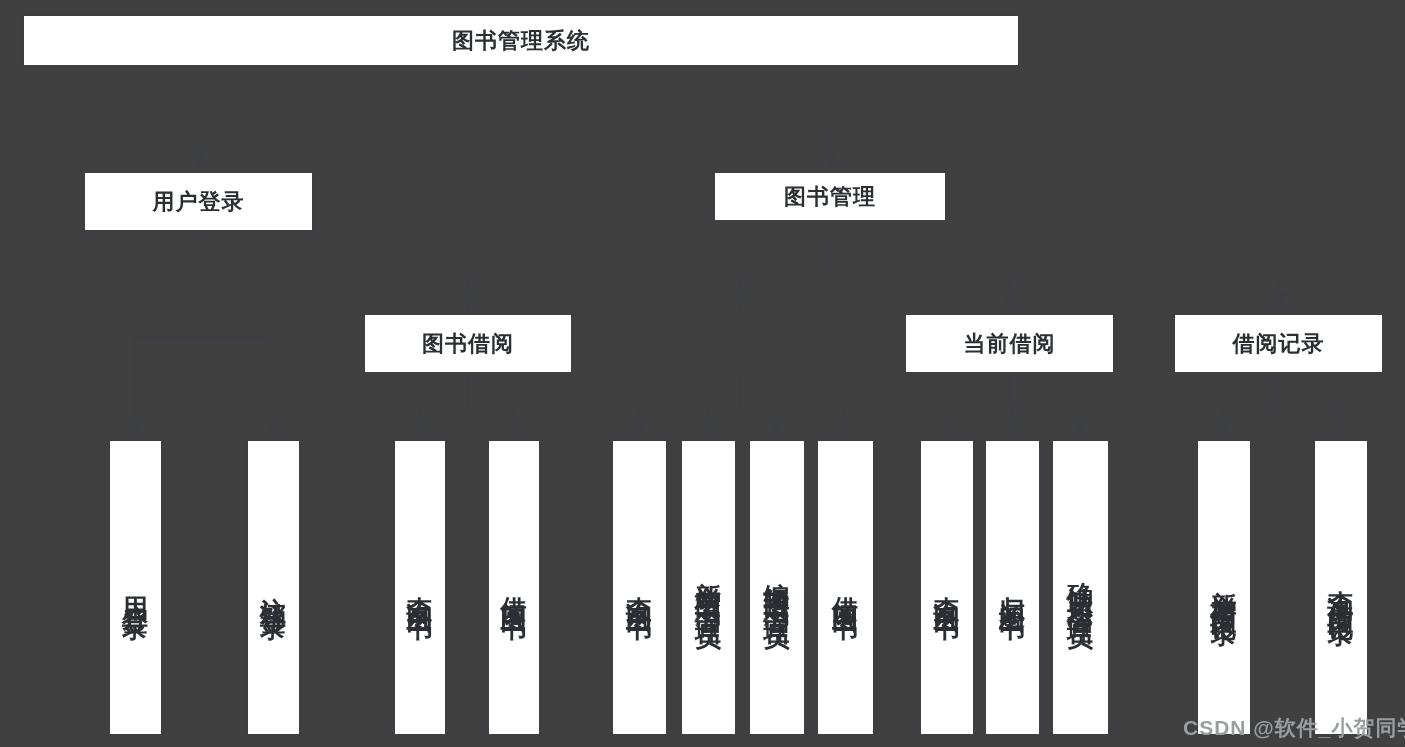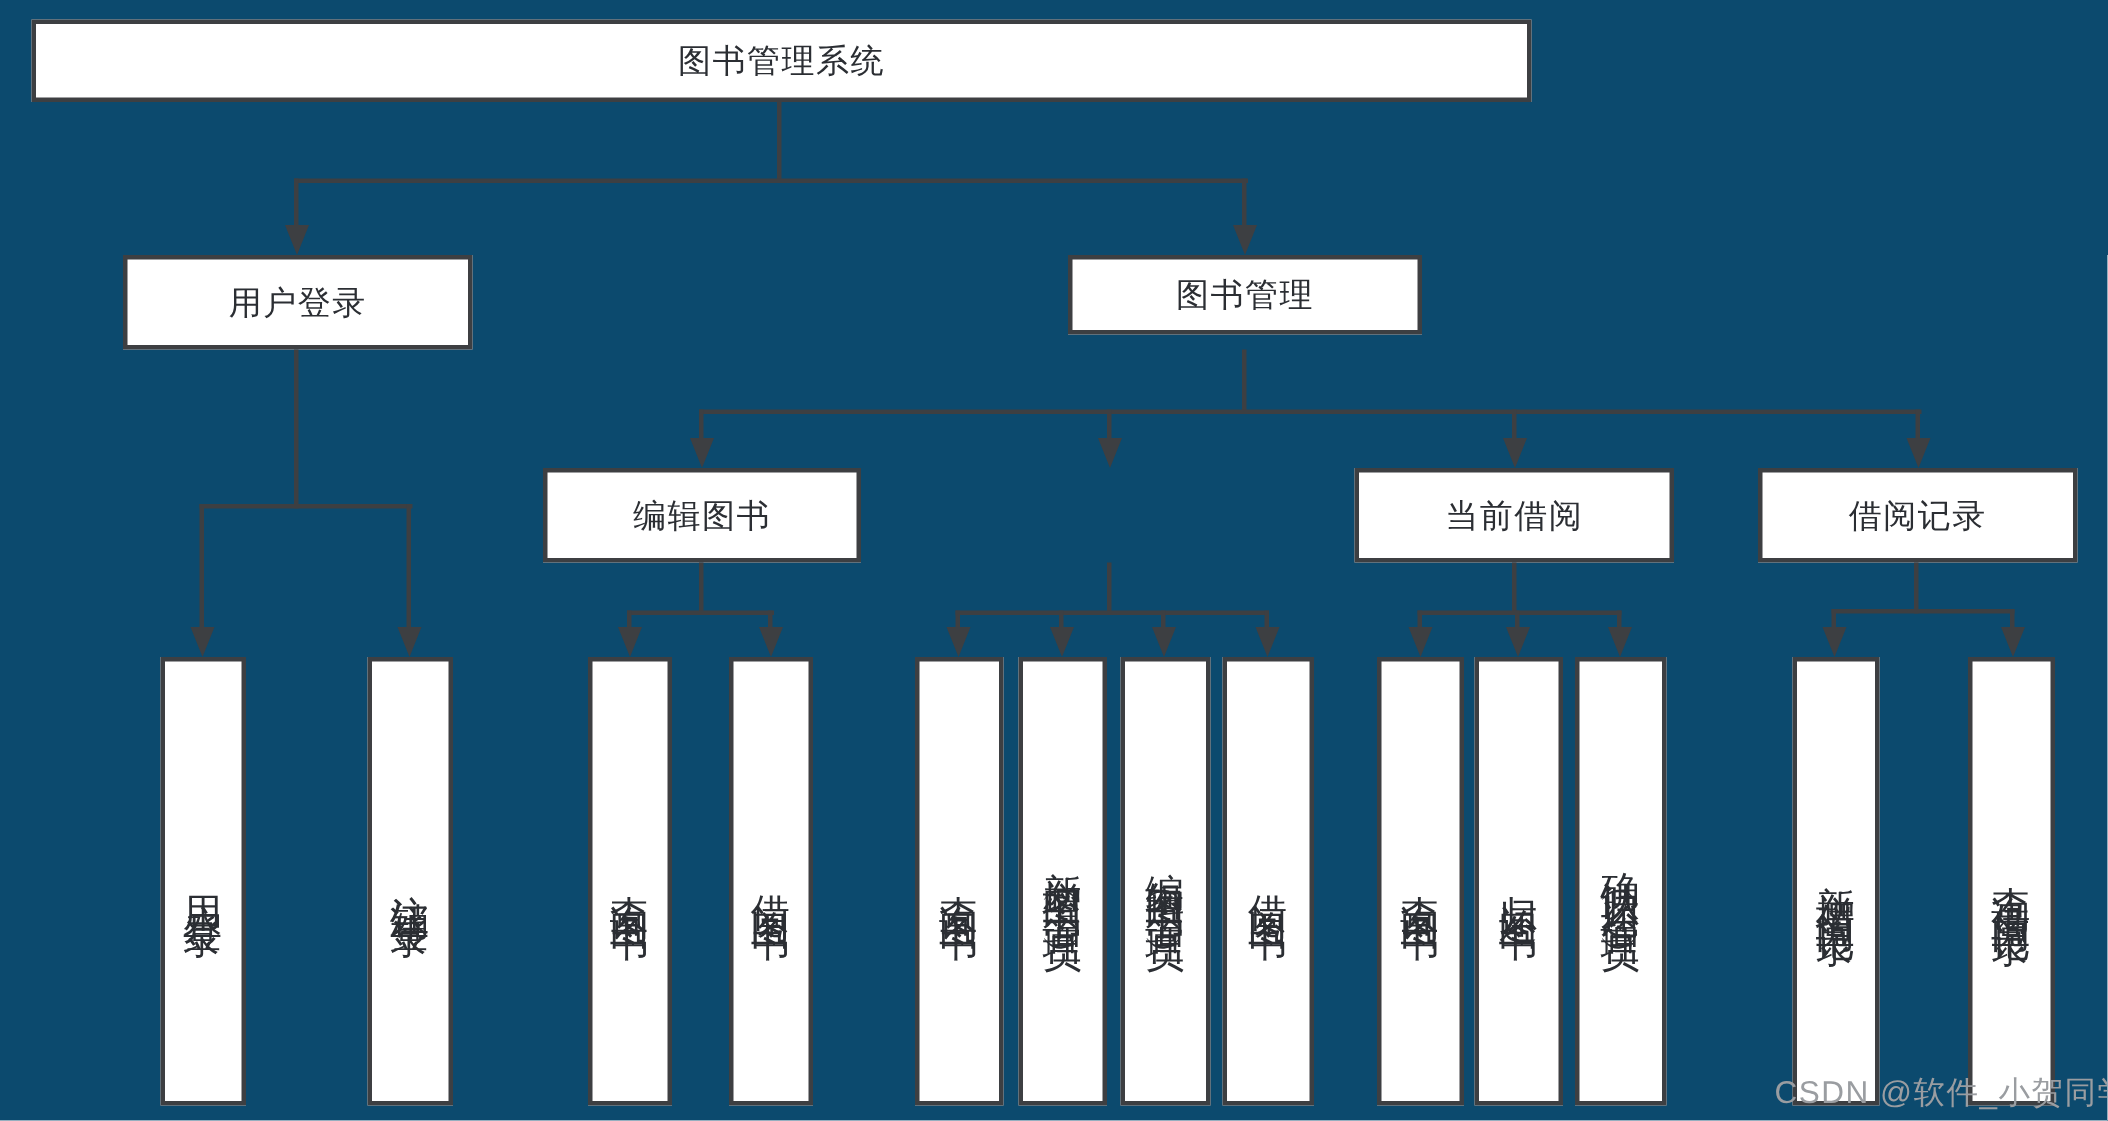--- a/index.html
+++ b/index.html
@@ -1,18 +1,18 @@
 <!DOCTYPE html>
 <html><head>
 <meta charset="utf-8">
 <style>
   html,body{margin:0;padding:0;background:#fff;}
   #stage{
-    position:relative;width:1405px;height:747px;background:#0c4a6e;overflow:hidden;
-    font-family:"Liberation Sans",sans-serif;color:#2b2e33;
+    position:relative;width:1405px;height:747px;background:#404040;overflow:hidden;
+    font-family:"Liberation Sans",sans-serif;color:#2b2e33;font-weight:bold;
   }
   
   .box{
     position:absolute;box-sizing:border-box;border:3px solid #3d3f42;background:#fff;
     display:flex;align-items:center;justify-content:center;
     font-size:22px;letter-spacing:1px;color:#2b2e33;
   }
   
   .vbox{
     position:absolute;box-sizing:border-box;border:3px solid #3d3f42;background:#fff;
@@ -67,21 +67,21 @@
   <div class="v" style="left:466px;top:273px;height:24px;"></div>
   <div class="a" style="left:460px;top:292px;"></div>
   <div class="v" style="left:738px;top:273px;height:24px;"></div>
   <div class="a" style="left:732px;top:292px;"></div>
   <div class="v" style="left:1008px;top:273px;height:24px;"></div>
   <div class="a" style="left:1002px;top:292px;"></div>
   <div class="v" style="left:1277px;top:273px;height:24px;"></div>
   <div class="a" style="left:1271px;top:292px;"></div>
 
   <div class="box" style="left:362px;top:312px;width:212px;height:63px;">
-    <span>编辑图书</span>
+    <span>图书借阅</span>
   </div>
   <div class="box" style="left:1172px;top:312px;width:213px;height:63px;">
     <span>借阅记录</span>
   </div>
   <div class="box" style="left:903px;top:312px;width:213px;height:63px;">
     <span>当前借阅</span>
   </div>
 
   <div class="v" style="left:466px;top:375px;height:35px;"></div>
   <div class="h" style="left:418px;top:407px;width:98px;"></div>

